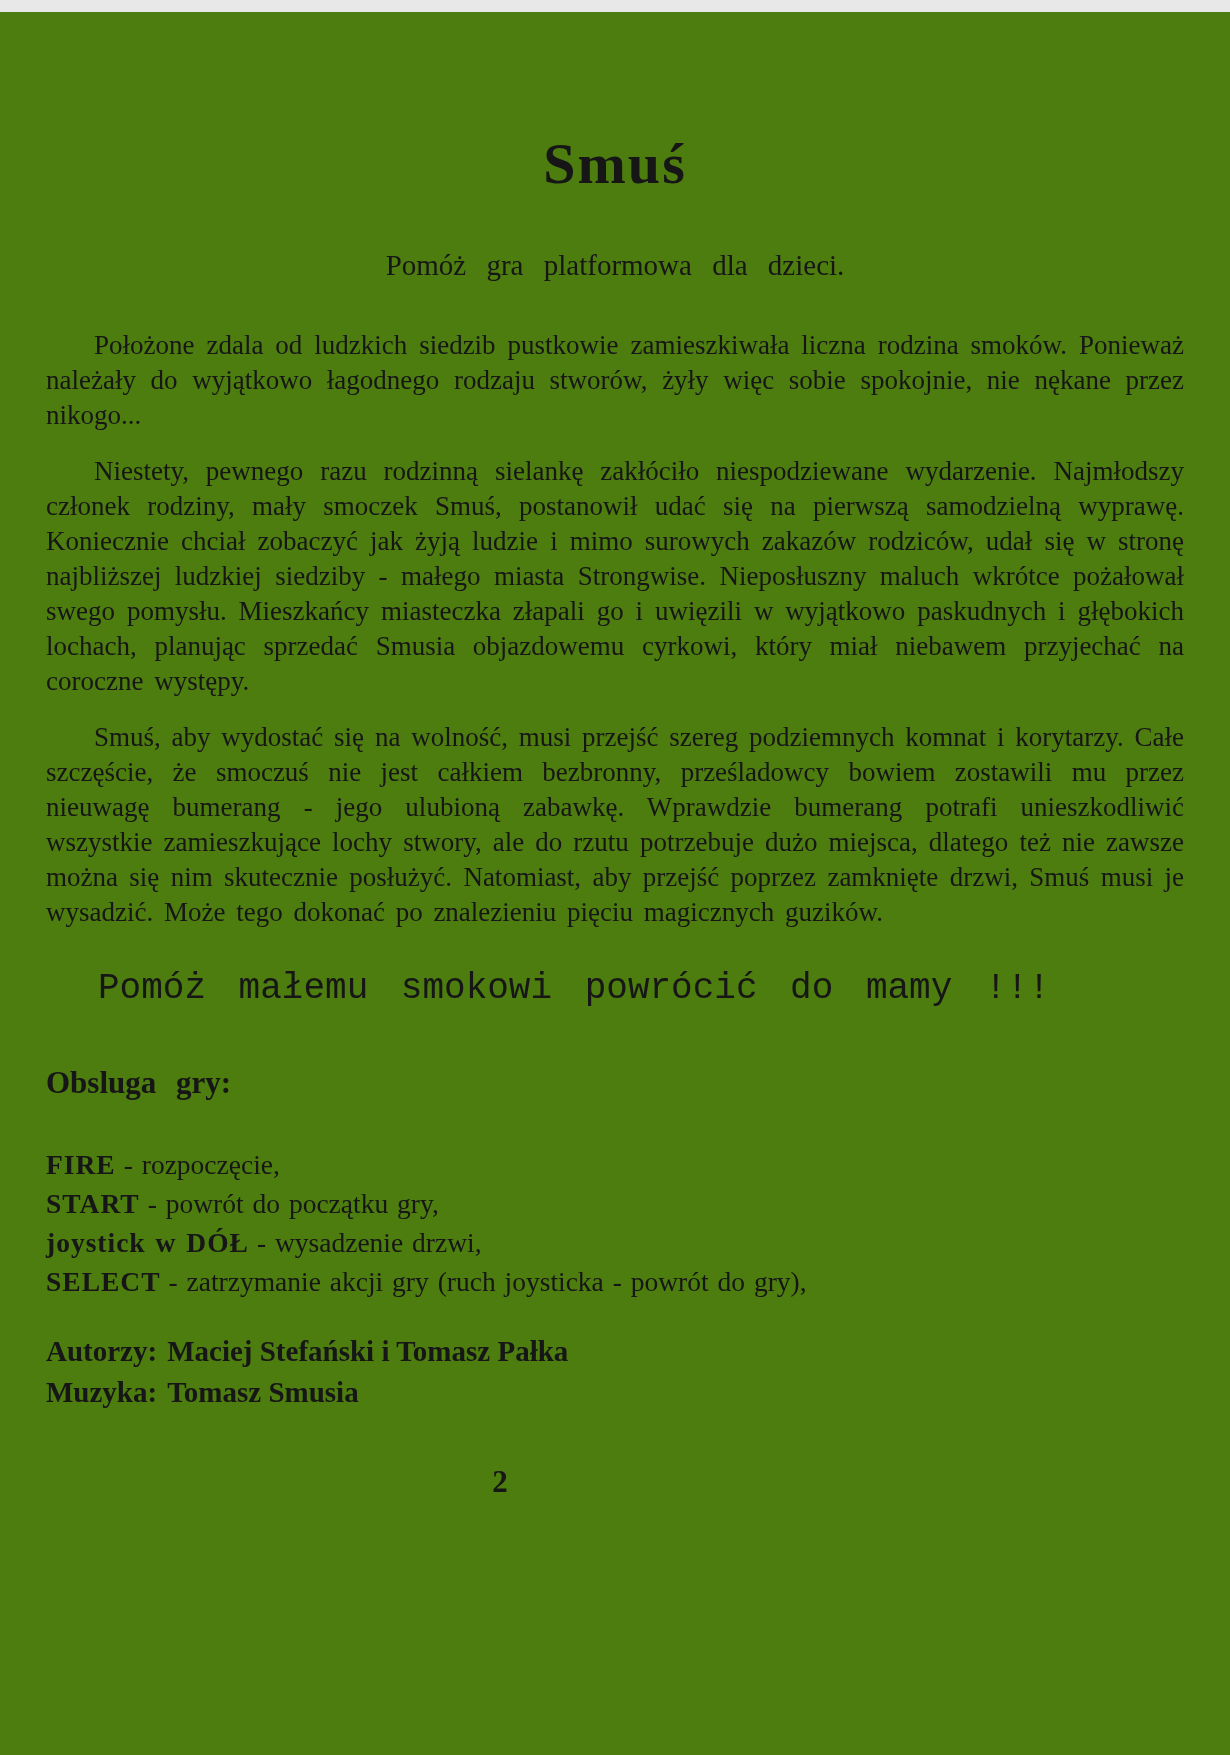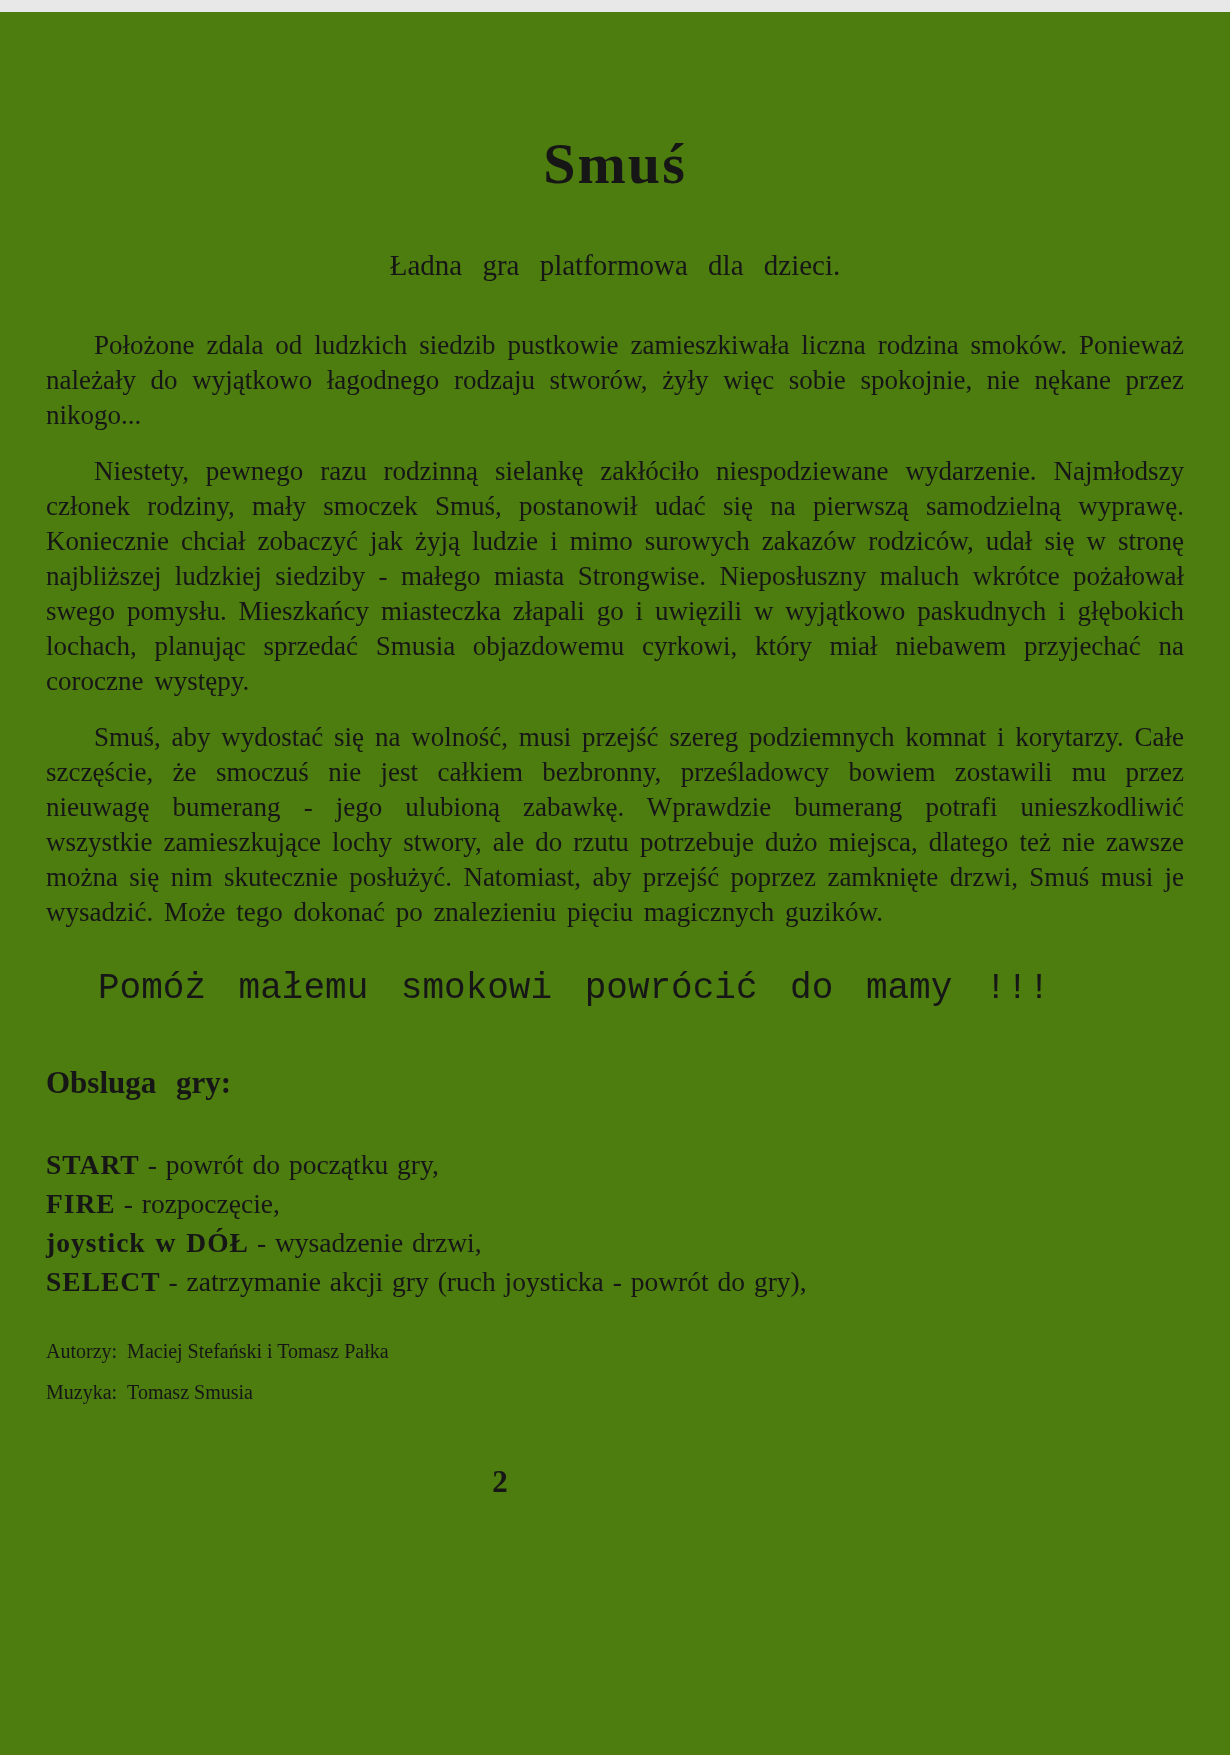--- a/index.html
+++ b/index.html
@@ -67,23 +67,23 @@
   }
   .control-key {
     font-weight: bold;
     margin-right: 8px;
     letter-spacing: 1px;
   }
   .credits {
     margin-top: 30px;
   }
   .credit-line {
-    font-size: 20px;
+    font-size: 29px;
     line-height: 41px;
-    font-weight: normal;
+    font-weight: bold;
   }
   .credit-label {
     margin-right: 10px;
   }
   .page-number {
     position: absolute;
     top: 1452px;
     left: 0;
     width: 1000px;
     text-align: center;
@@ -92,34 +92,34 @@
   }
 </style>
 </head>
 <body>
 
 <div class="page">
   <div class="content">
 
     <div class="doc-title">Smuś</div>
 
-    <div class="doc-subtitle">Ładna gra platformowa dla dzieci.</div>
+    <div class="doc-subtitle">Pomóż gra platformowa dla dzieci.</div>
 
     <div class="story">
       <p class="para">Położone zdala od ludzkich siedzib pustkowie zamieszkiwała liczna rodzina smoków. Ponieważ należały do wyjątkowo łagodnego rodzaju stworów, żyły więc sobie spokojnie, nie nękane przez nikogo...</p>
       <p class="para">Niestety, pewnego razu rodzinną sielankę zakłóciło niespodziewane wydarzenie. Najmłodszy członek rodziny, mały smoczek Smuś, postanowił udać się na pierwszą samodzielną wyprawę. Koniecznie chciał zobaczyć jak żyją ludzie i mimo surowych zakazów rodziców, udał się w stronę najbliższej ludzkiej siedziby - małego miasta Strongwise. Nieposłuszny maluch wkrótce pożałował swego pomysłu. Mieszkańcy miasteczka złapali go i uwięzili w wyjątkowo paskudnych i głębokich lochach, planując sprzedać Smusia objazdowemu cyrkowi, który miał niebawem przyjechać na coroczne występy.</p>
       <p class="para">Smuś, aby wydostać się na wolność, musi przejść szereg podziemnych komnat i korytarzy. Całe szczęście, że smoczuś nie jest całkiem bezbronny, prześladowcy bowiem zostawili mu przez nieuwagę bumerang - jego ulubioną zabawkę. Wprawdzie bumerang potrafi unieszkodliwić wszystkie zamieszkujące lochy stwory, ale do rzutu potrzebuje dużo miejsca, dlatego też nie zawsze można się nim skutecznie posłużyć. Natomiast, aby przejść poprzez zamknięte drzwi, Smuś musi je wysadzić. Może tego dokonać po znalezieniu pięciu magicznych guzików.</p>
       <div class="cta">Pomóż małemu smokowi powrócić do mamy !!!</div>
     </div>
 
     <div class="controls-heading">Obsluga gry:</div>
 
     <div class="controls-list">
+      <div class="control-line"><span class="control-key">FIRE</span><span>- rozpoczęcie,</span></div>
       <div class="control-line"><span class="control-key">START</span><span>- powrót do początku gry,</span></div>
-      <div class="control-line"><span class="control-key">FIRE</span><span>- rozpoczęcie,</span></div>
       <div class="control-line"><span class="control-key">joystick w DÓŁ</span><span>- wysadzenie drzwi,</span></div>
       <div class="control-line"><span class="control-key">SELECT</span><span>- zatrzymanie akcji gry (ruch joysticka - powrót do gry),</span></div>
     </div>
 
     <div class="credits">
       <div class="credit-line"><span class="credit-label">Autorzy:</span><span>Maciej Stefański i Tomasz Pałka</span></div>
       <div class="credit-line"><span class="credit-label">Muzyka:</span><span>Tomasz Smusia</span></div>
     </div>
 
   </div>

